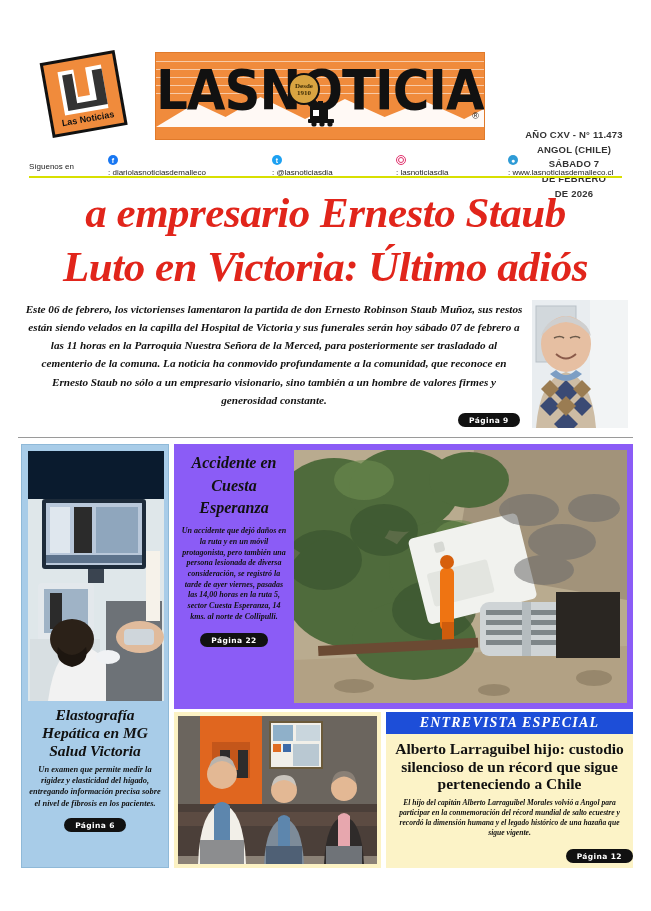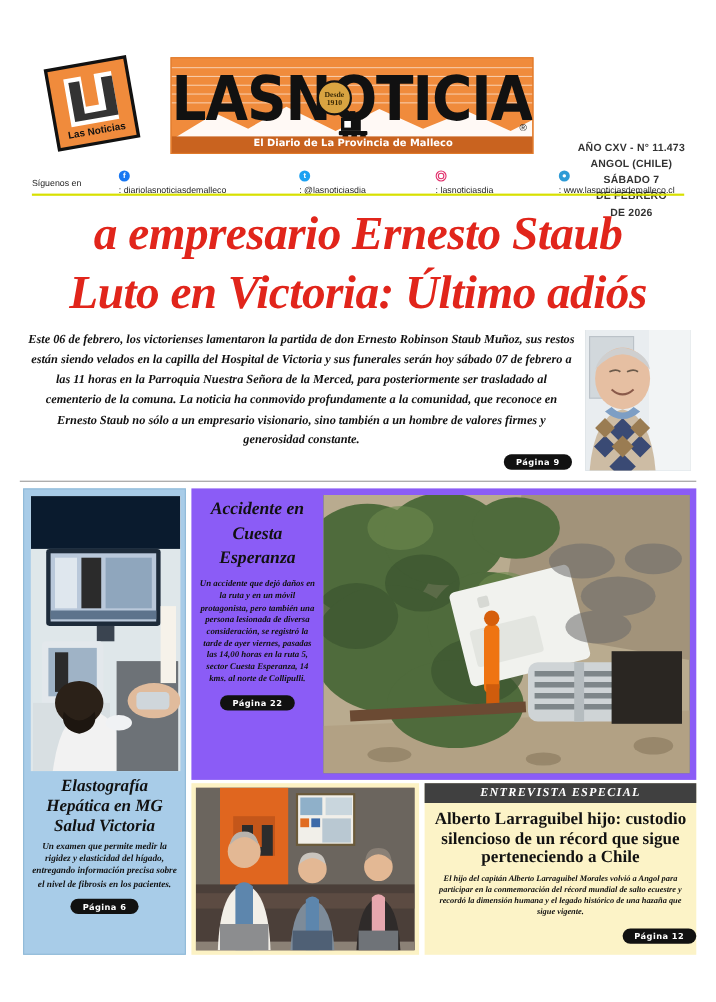--- a/index.html
+++ b/index.html
@@ -200,23 +200,23 @@
     background: #FCF2C4; padding: 4px;
   }
   .photo-trio .inner { width: 100%; height: 100%; overflow: hidden; background: #b9a894; }
 
   
   .entrevista {
     position: absolute; left: 386px; top: 712px; width: 247px; height: 156px;
     background: #FCF3C7;
   }
   .entrevista .kicker {
-    background: #404040; color: #fff; text-align: center;
-    font-family: "Liberation Serif", serif; font-weight: bold; font-style: italic;
-    font-size: 11px; letter-spacing: 1.2px; padding: 3px 0;
+    background: #1d4ed8; color: #fff; text-align: center;
+    font-family: "Liberation Serif", serif; font-weight: bold; font-style: italic;
+    font-size: 14px; letter-spacing: 1.2px; padding: 3px 0;
   }
   .entrevista h3 {
     margin: 6px 8px 0 8px; text-align: center;
     font-family: "Liberation Serif", serif; font-weight: bold;
     font-size: 15.5px; line-height: 1.14; color: #111;
   }
   .entrevista p {
     margin: 5px 10px 0 10px; text-align: center;
     font-family: "Liberation Serif", serif; font-weight: bold; font-style: italic;
     font-size: 7.6px; line-height: 1.34; color: #111;
@@ -263,21 +263,20 @@
       <svg class="logo-train" viewBox="0 0 36 30">
         <rect x="6" y="10" width="18" height="12" fill="#111"></rect>
         <rect x="9" y="13" width="6" height="6" fill="#fff"></rect>
         <rect x="14" y="4" width="5" height="7" fill="#111"></rect>
         <rect x="4" y="22" width="26" height="4" rx="1" fill="#111"></rect>
         <circle cx="10" cy="27" r="2.6" fill="#111"></circle>
         <circle cx="18" cy="27" r="2.6" fill="#111"></circle>
         <circle cx="26" cy="27" r="2.6" fill="#111"></circle>
       </svg>
       <div class="logo-reg">®</div>
-      <div class="logo-tagline">El Diario de La Provincia de Malleco</div>
     </div>
 
     <div class="issue-info">
       <div>AÑO CXV - N° 11.473</div>
       <div>ANGOL (CHILE)</div>
       <div>SÁBADO 7</div>
       <div>DE FEBRERO</div>
       <div>DE 2026</div>
     </div>
   </div>

